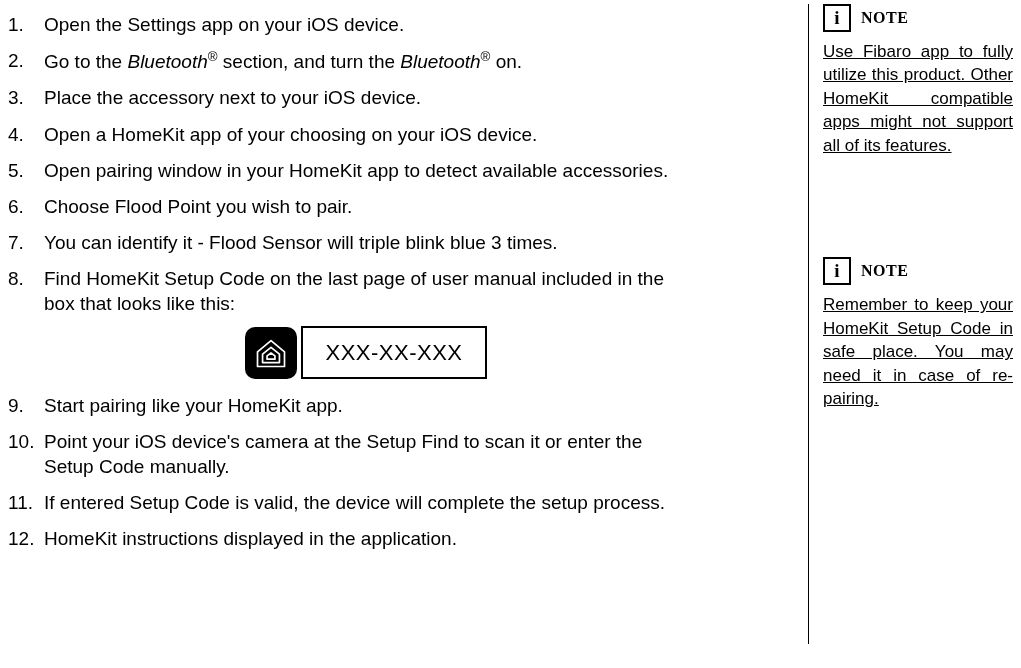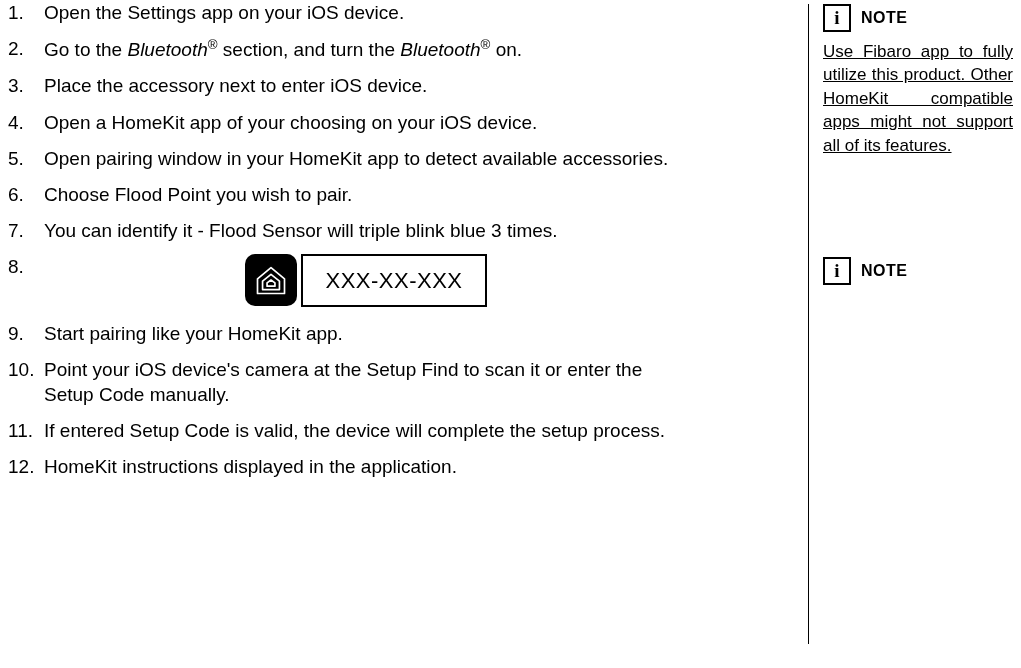--- a/index.html
+++ b/index.html
@@ -12,21 +12,21 @@
       font-size: 19px;
       color: #000;
       background: #fff;
       width: 1021px;
       height: 668px;
       position: relative;
     }
     .main-content {
       position: absolute;
       left: 8px;
-      top: 0;
+      top: 12px;
       width: 680px;
     }
     .step-list {
       list-style: none;
       counter-reset: step;
     }
     .step-item {
       counter-increment: step;
       position: relative;
       padding-left: 36px;
@@ -97,20 +97,21 @@
       justify-content: center;
       font-family: Georgia, "Times New Roman", serif;
       font-weight: bold;
       font-size: 19px;
       font-style: normal;
     }
     .note-label {
       font-weight: bold;
       font-size: 16px;
       letter-spacing: 0.5px;
+      font-family: Liberation Serif, serif;
     }
     .note-body {
       font-size: 17px;
       line-height: 1.38;
       text-align: justify;
       text-justify: inter-word;
       text-decoration: underline;
     }
     em.italic {
       font-style: italic;
@@ -124,26 +125,27 @@
   </style>
 </head>
 <body>
 
 <div class="main-content">
   <ol class="step-list">
     <li class="step-item">Open the Settings app on your iOS device.</li>
     <li class="step-item">
       <span>Go to the </span><em class="italic"><span>Bluetooth</span><span class="reg">®</span></em><span> section, and turn the </span><em class="italic"><span>Bluetooth</span><span class="reg">®</span></em><span> on.</span>
     </li>
-    <li class="step-item">Place the accessory next to enter iOS device.</li>
+    <li class="step-item">Place the accessory next to your iOS device.</li>
     <li class="step-item">Open a HomeKit app of your choosing on your iOS device.</li>
     <li class="step-item">Open pairing window in your HomeKit app to detect available accessories.</li>
     <li class="step-item">Choose Flood Point you wish to pair.</li>
     <li class="step-item">You can identify it - Flood Sensor will triple blink blue 3 times.</li>
     <li class="step-item">
+      <span>Find HomeKit Setup Code on the last page of user manual included in the box that looks like this:</span>
       <div class="homekit-code-row">
         <div class="homekit-icon">
           <svg viewBox="0 0 64 64">
             <g fill="none" stroke="#fff" stroke-width="3" stroke-linejoin="round" stroke-linecap="round">
               <path d="M8 30 L32 10 L56 30 L56 56 L8 56 Z"></path>
               <path d="M17 34 L32 22 L47 34 L47 49 L17 49 Z"></path>
               <path d="M25 37 L32 32 L39 37 L39 43 L25 43 Z"></path>
             </g>
           </svg>
         </div>
@@ -164,14 +166,15 @@
       <div class="note-label">NOTE</div>
     </div>
     <div class="note-body">Use Fibaro app to fully utilize this product. Other HomeKit compatible apps might not support all of its features.</div>
   </div>
 
   <div class="note-block second">
     <div class="note-header">
       <div class="info-icon">i</div>
       <div class="note-label">NOTE</div>
     </div>
+    <div class="note-body">Remember to keep your HomeKit Setup Code in safe place. You may need it in case of re-pairing.</div>
   </div>
 </div>
 
 </body></html>

